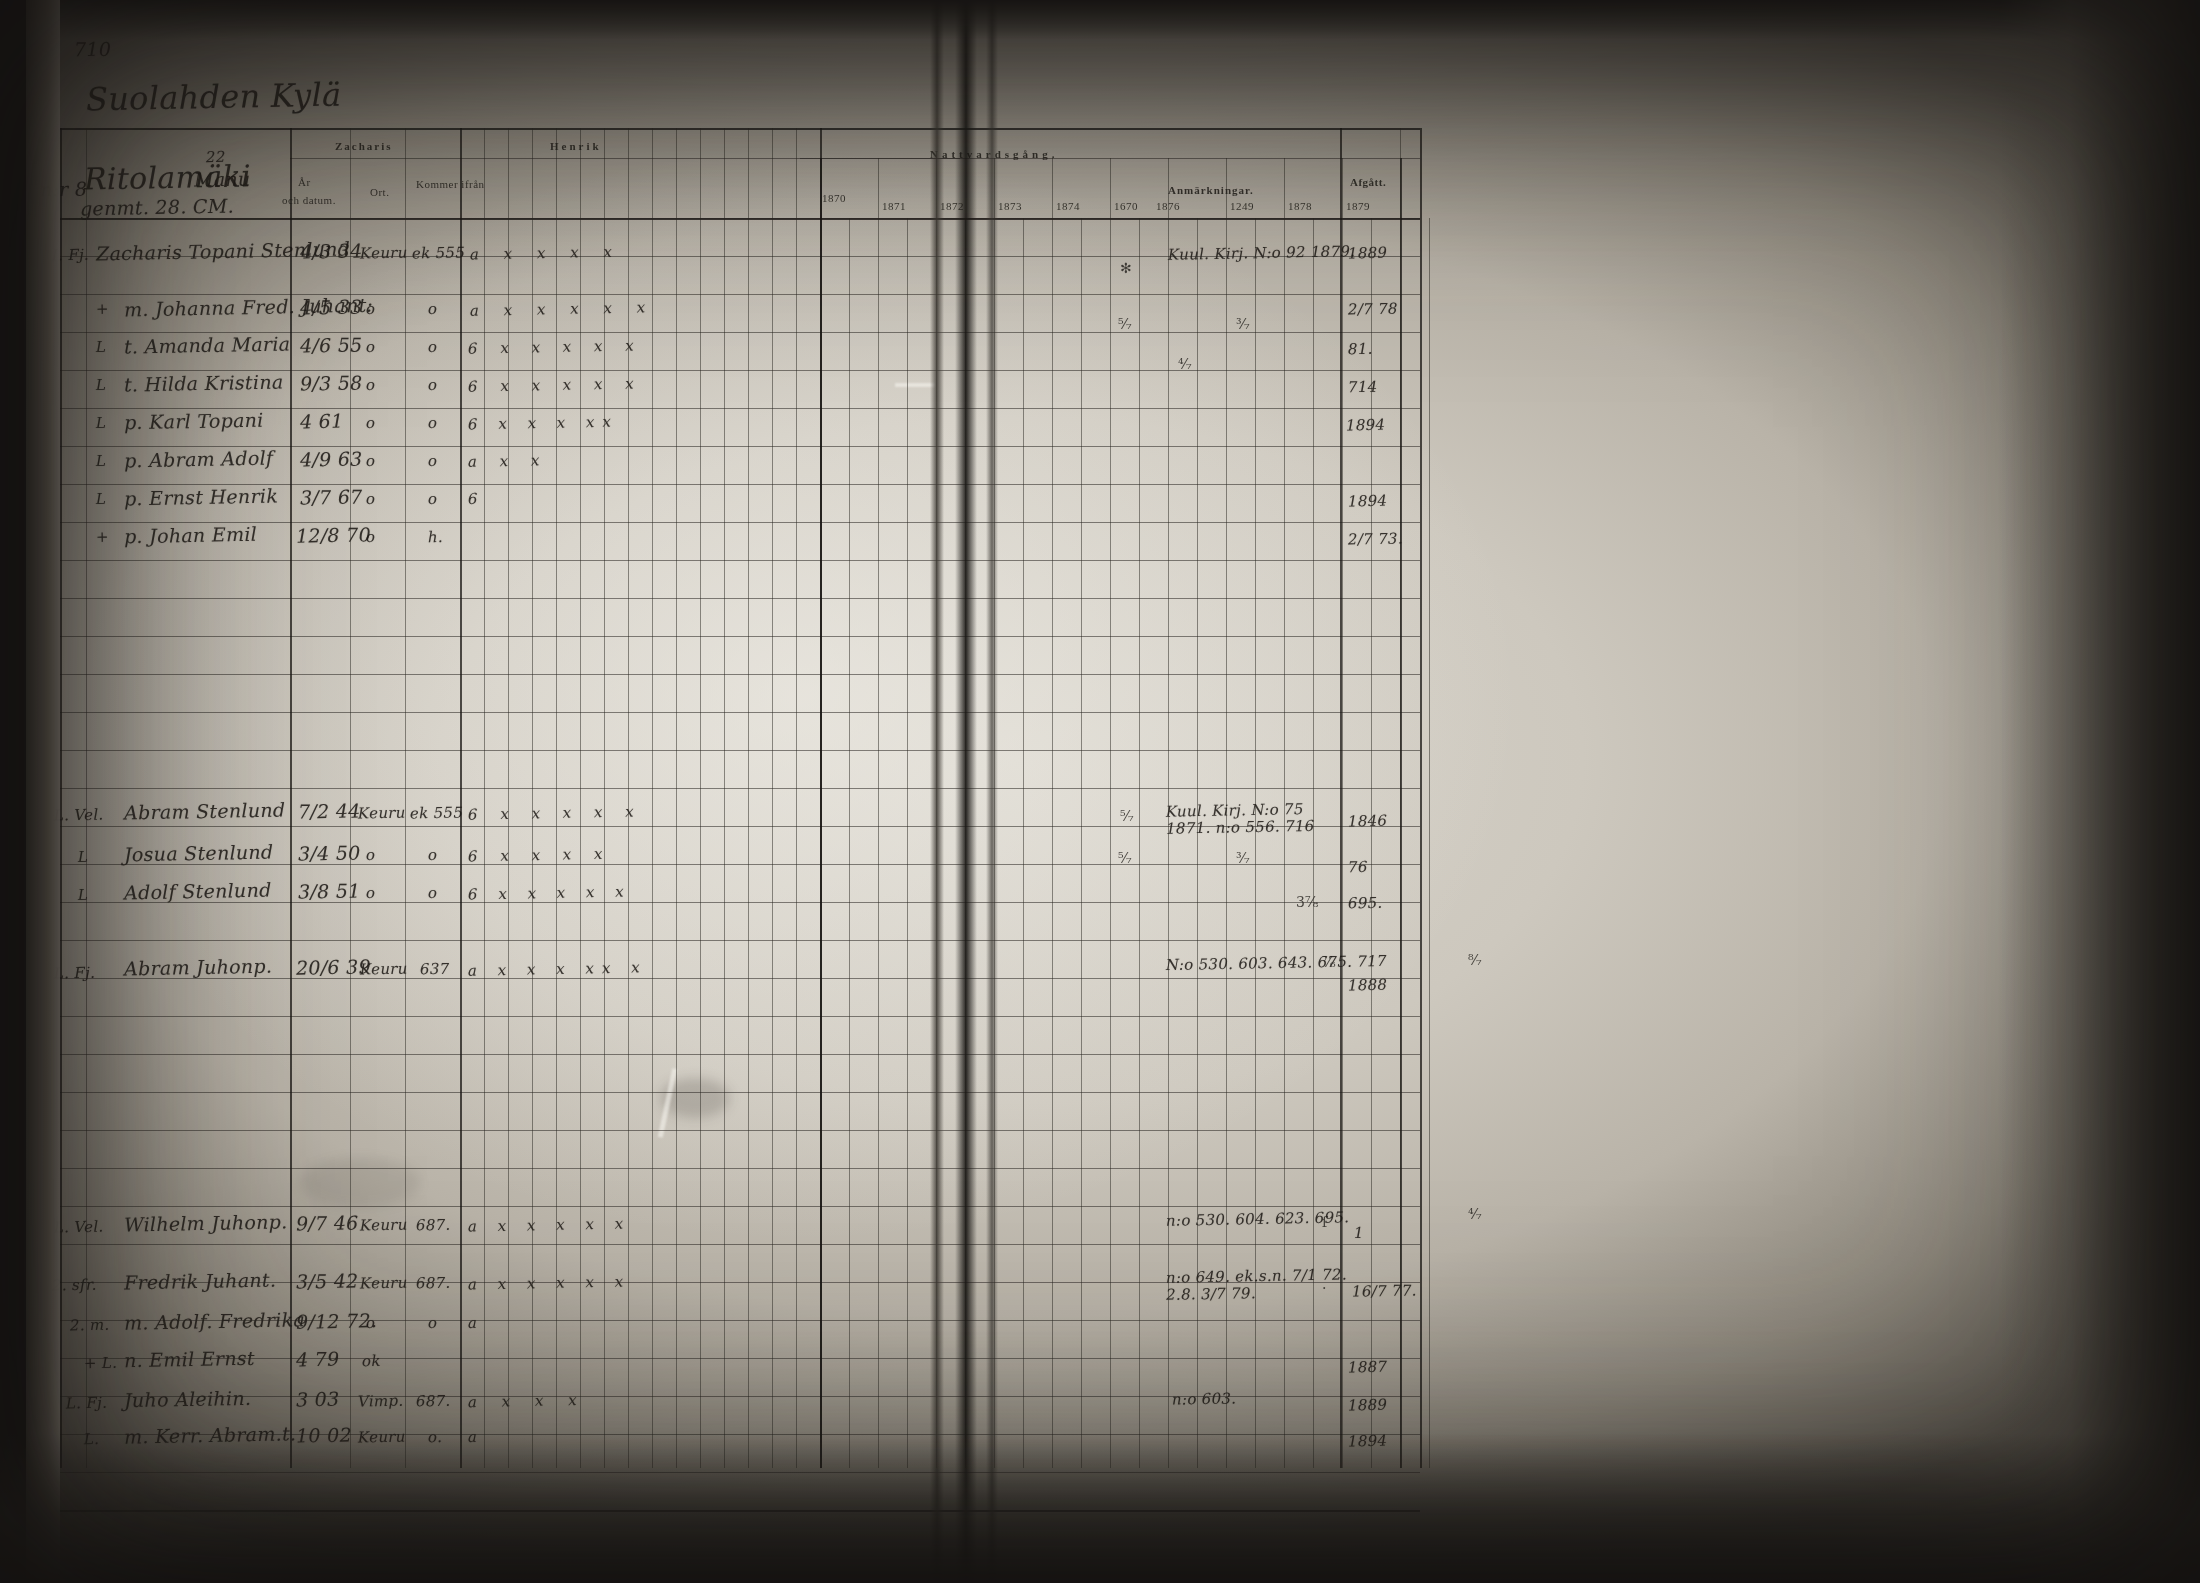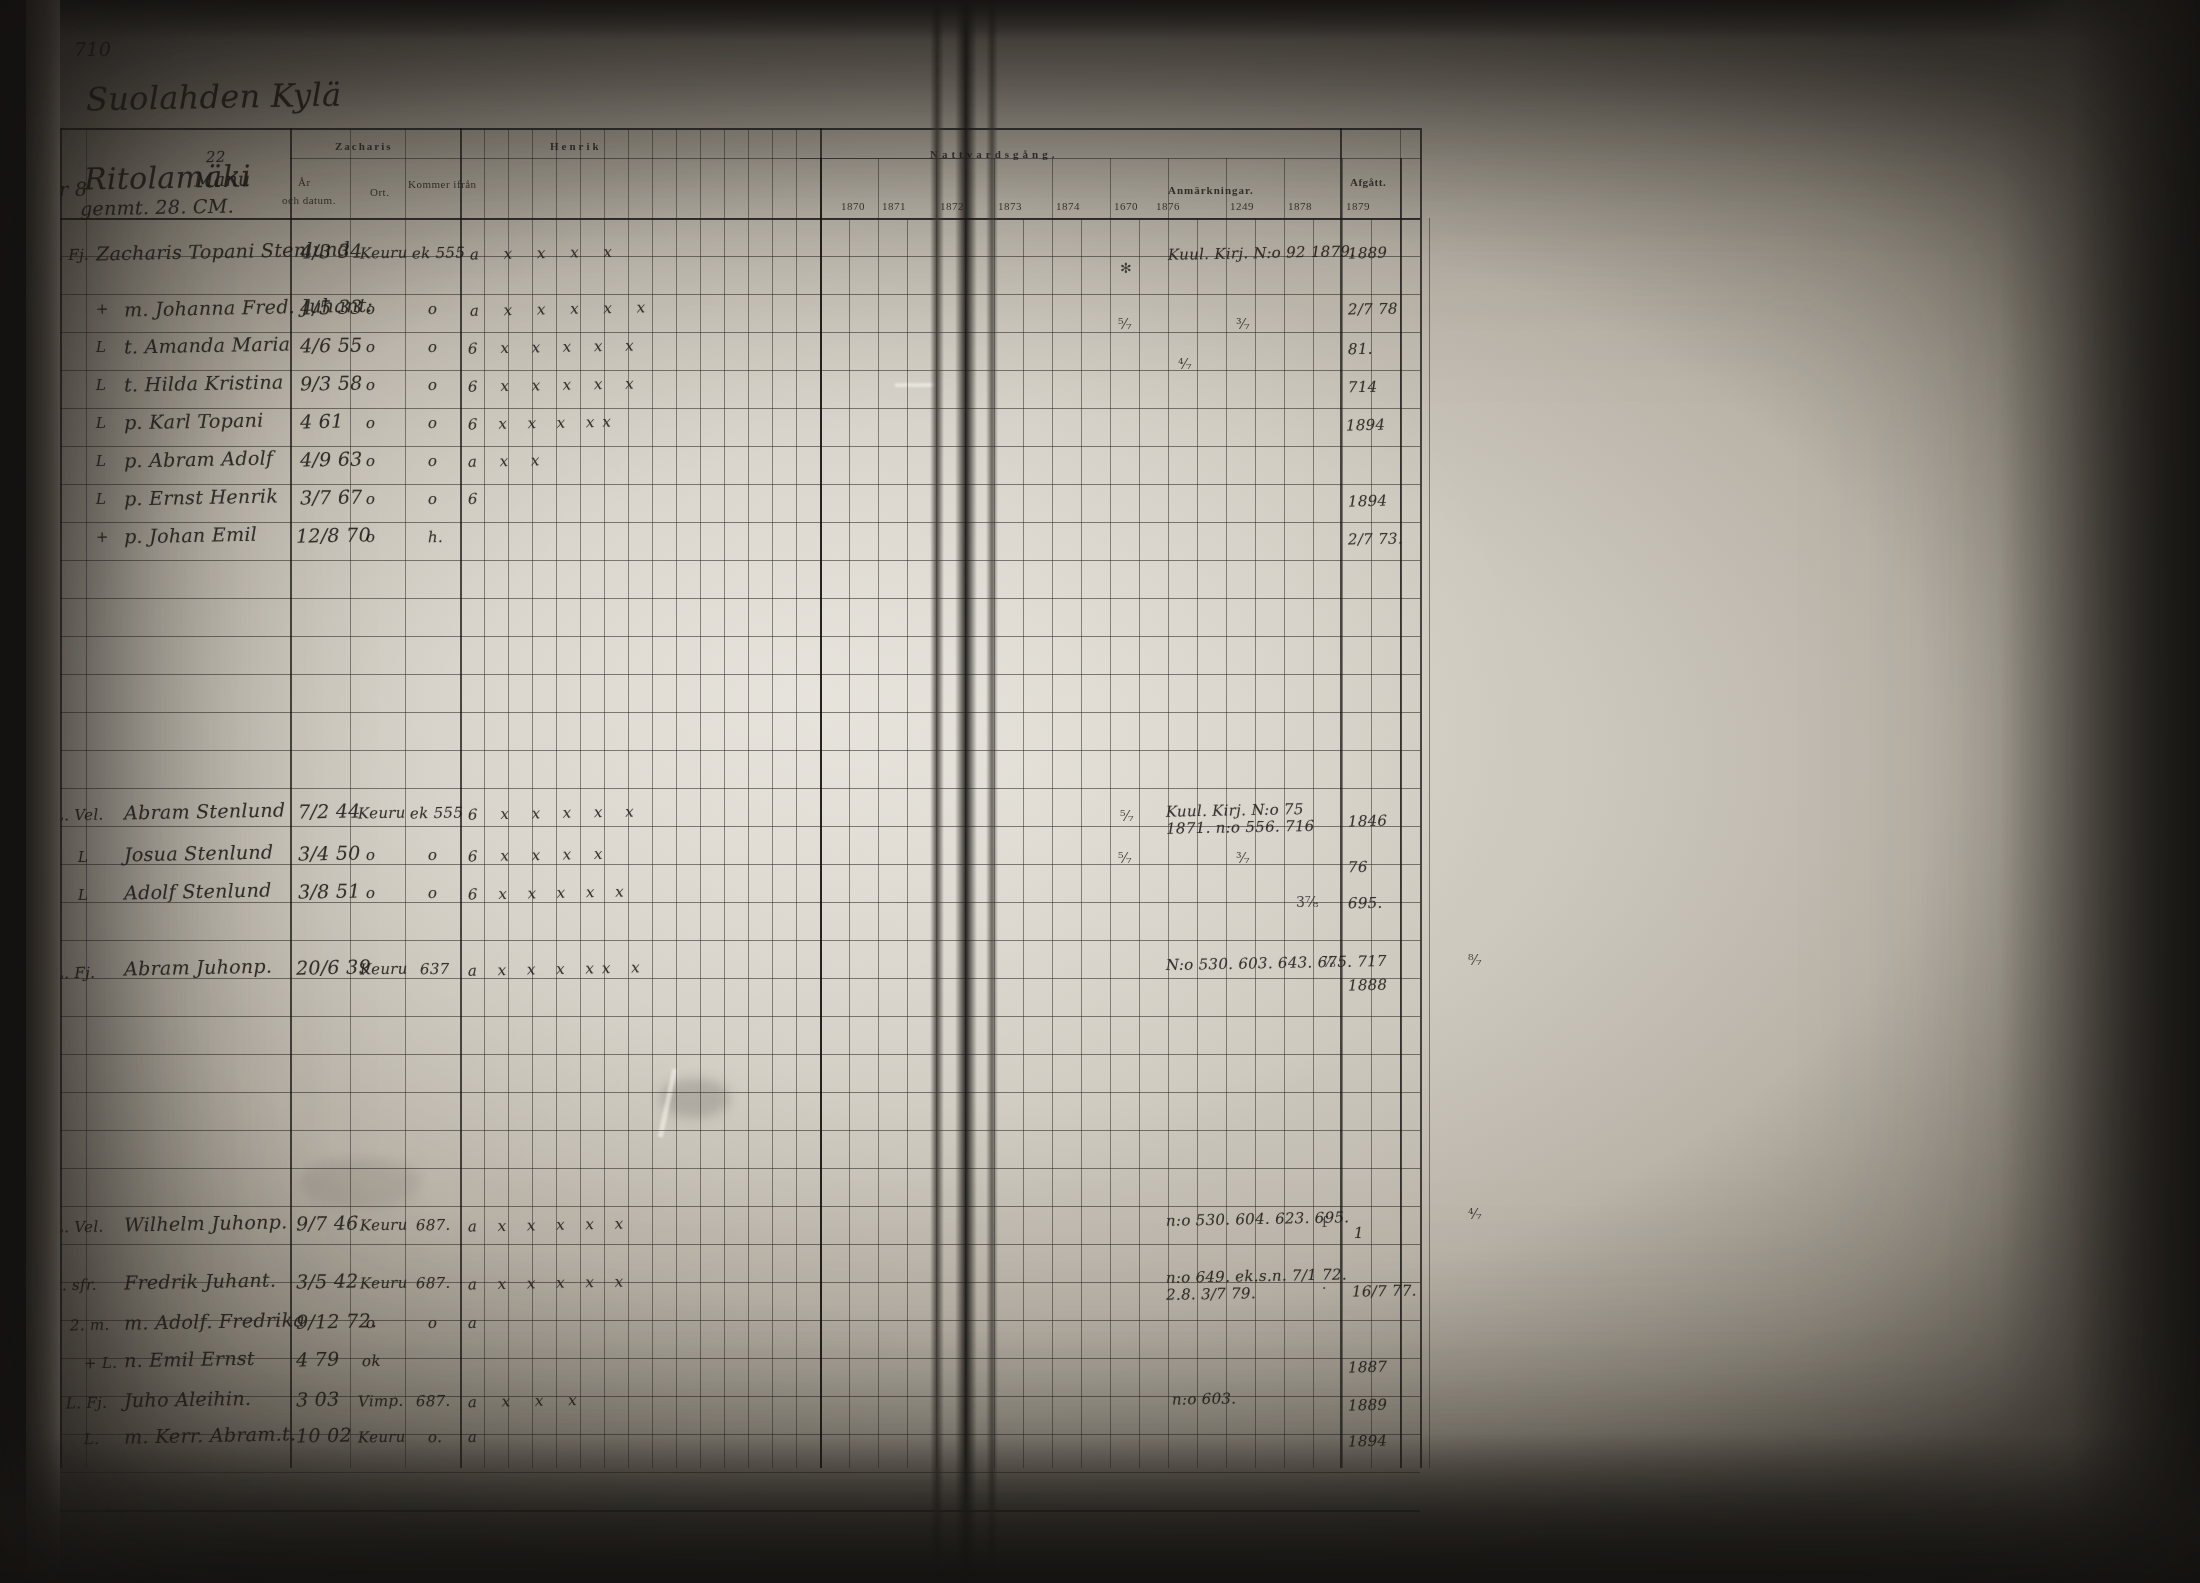--- a/index.html
+++ b/index.html
@@ -71,27 +71,27 @@
     <span class="hw md" style="left:-20px;top:150px;">n:r 8</span>
     <span class="hw sm" style="left:146px;top:120px;">22</span>
     <span class="hw xl" style="left:24px;top:132px;font-size:30px;">Ritolamäki</span>
     <span class="hw md" style="left:134px;top:140px;">Manu</span>
     <span class="hw md" style="left:20px;top:168px;">genmt. 28. CM.</span>
 
     <span class="prt b tiny" style="left:275px;top:112px;letter-spacing:2px;">Zacharis</span>
     <span class="prt tiny" style="left:238px;top:148px;">År</span>
     <span class="prt tiny" style="left:222px;top:166px;">och datum.</span>
     <span class="prt tiny" style="left:310px;top:158px;">Ort.</span>
-    <span class="prt tiny" style="left:348px;top:150px;text-align:center;">Kommer ifrån</span>
+    <span class="prt tiny" style="left:356px;top:150px;text-align:center;">Kommer ifrån</span>
     <span class="prt b tiny" style="left:490px;top:112px;letter-spacing:3px;">Henrik</span>
     <span class="prt b tiny" style="left:870px;top:120px;letter-spacing:4px;">Nattvardsgång.</span>
     <span class="prt b tiny" style="left:1108px;top:156px;letter-spacing:1px;">Anmärkningar.</span>
     <span class="prt b tiny" style="left:1290px;top:148px;">Afgått.</span>
 
-    <span class="prt tiny" id="yr0" style="left:762px;top:172px;margin-left:19px;">1870</span>
+    <span class="prt tiny" id="yr0" style="left:762px;top:164px;">1870</span>
     <span class="prt tiny" style="left:822px;top:172px;">1871</span>
     <span class="prt tiny" style="left:880px;top:172px;">1872</span>
     <span class="prt tiny" style="left:938px;top:172px;">1873</span>
     <span class="prt tiny" style="left:996px;top:172px;">1874</span>
     <span class="prt tiny" style="left:1054px;top:172px;">1670</span>
     <span class="prt tiny" style="left:1096px;top:172px;">1876</span>
     <span class="prt tiny" style="left:1170px;top:172px;">1249</span>
     <span class="prt tiny" style="left:1228px;top:172px;">1878</span>
     <span class="prt tiny" style="left:1286px;top:172px;">1879</span>
 

